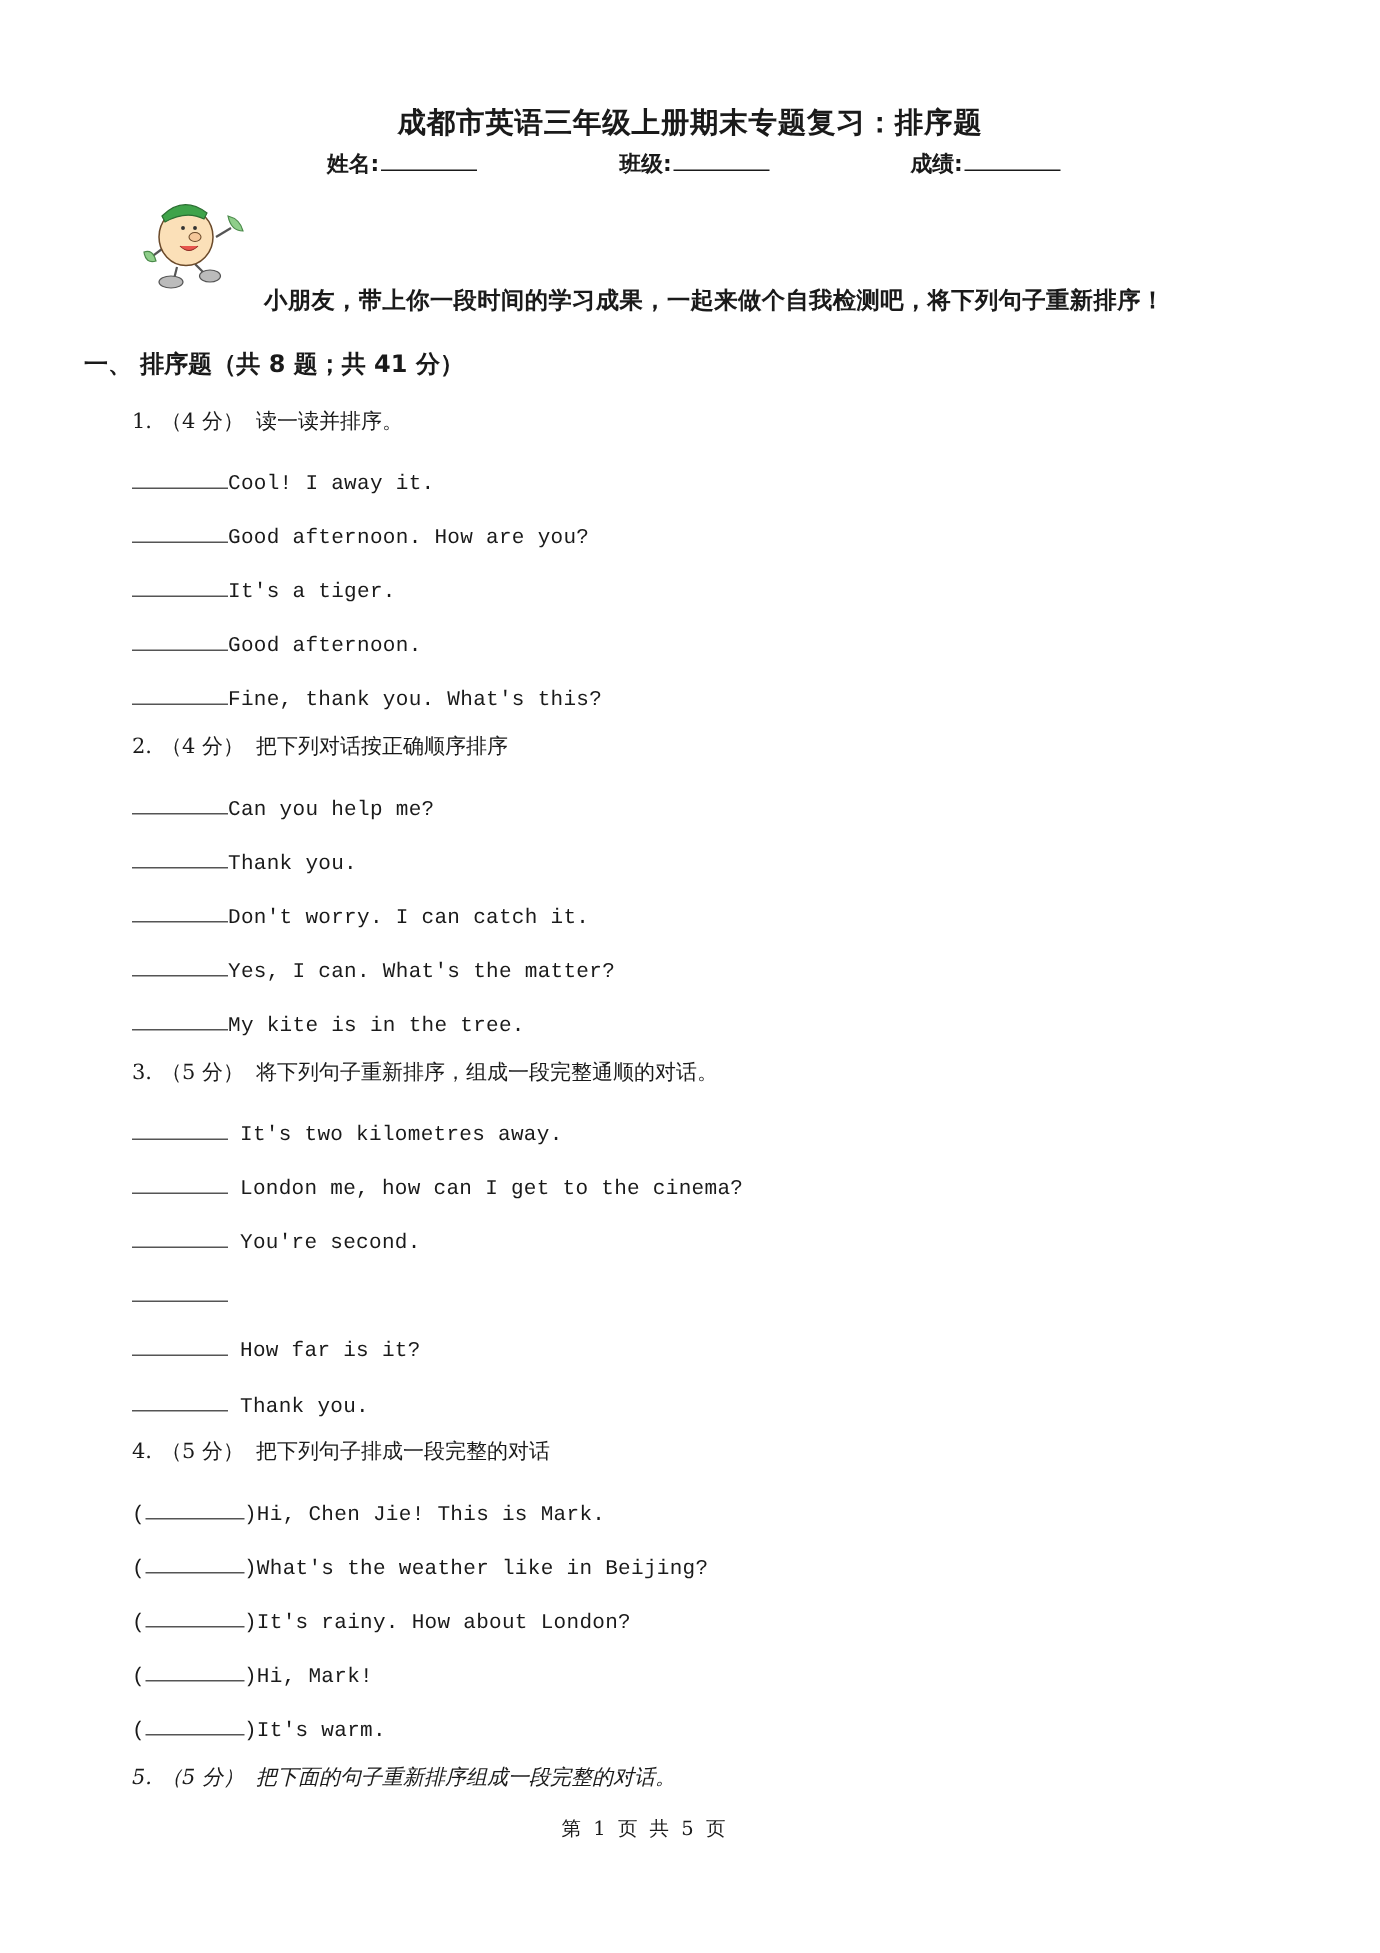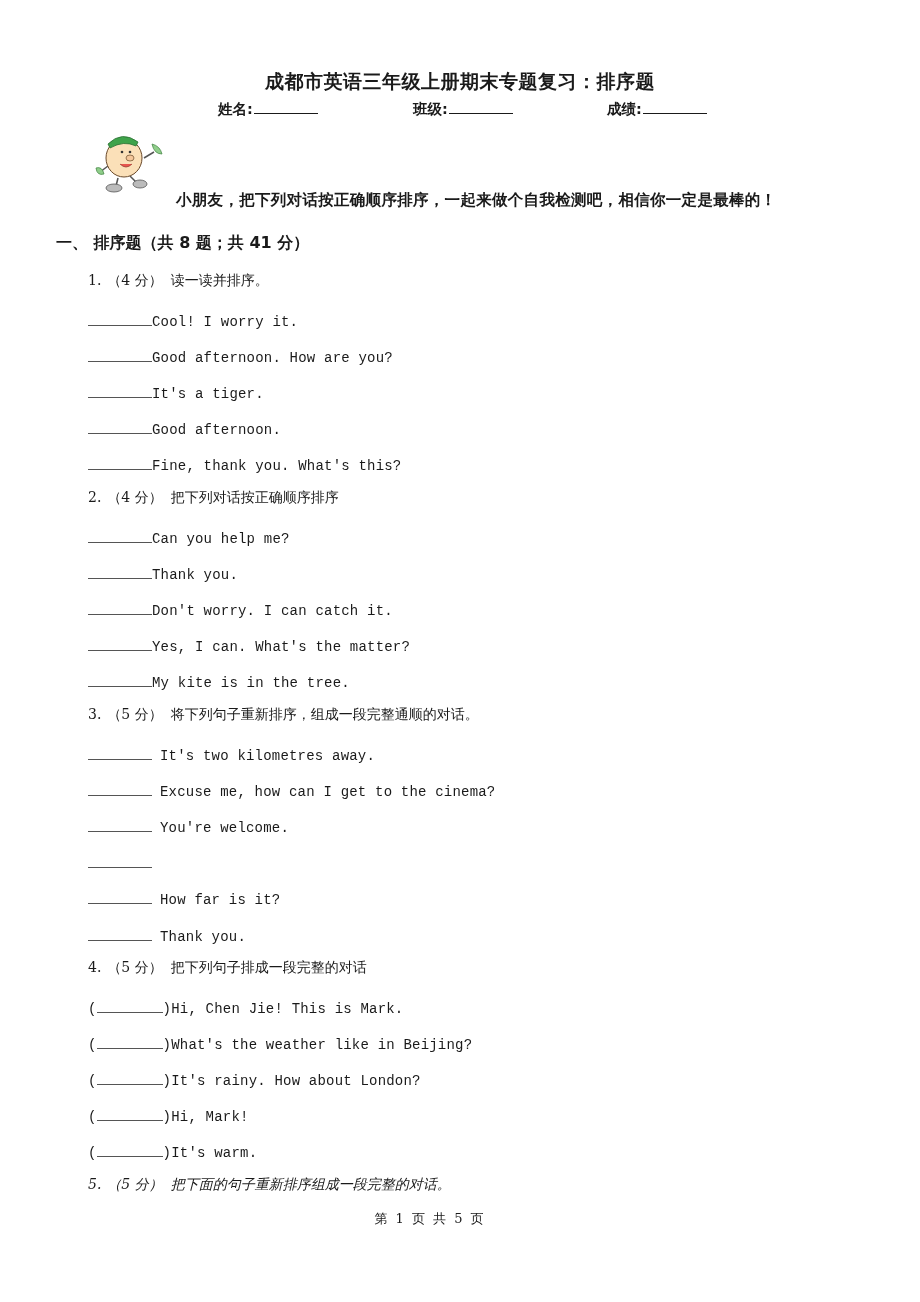--- a/index.html
+++ b/index.html
@@ -92,48 +92,48 @@
   <path d="M14 14 q14 -14 30 -2 l-2 4 q-12 -6 -26 2z" fill="#3fa34a" stroke="#2b6e32" stroke-width="0.8"></path>
 
   <circle cx="28" cy="22" r="1.3" fill="#333"></circle>
   <circle cx="36" cy="22" r="1.3" fill="#333"></circle>
 
   <ellipse cx="36" cy="28" rx="4" ry="3" fill="#f5c79a" stroke="#6b4a2a" stroke-width="0.7"></ellipse>
 
   <path d="M26 34 q6 6 12 0" fill="#e8554e" stroke="#8a2a22" stroke-width="0.7"></path>
 </svg>
 
-<div class="encourage">小朋友，把下列对话按正确顺序排序，一起来做个自我检测吧，相信你一定是最棒的！</div>
+<div class="encourage">小朋友，带上你一段时间的学习成果，一起来做个自我检测吧，将下列句子重新排序！</div>
 
 <div class="section-heading">一、  排序题（共 8 题；共 41 分）</div>
 
 <div class="q-head" style="top:272px;">
   <span>1.</span><span class="score">（4 分）</span><span>读一读并排序。</span>
 </div>
-<div class="line" style="top:311px;"><span class="blank"></span><span>Cool! I worry it.</span></div>
+<div class="line" style="top:311px;"><span class="blank"></span><span>Cool! I away it.</span></div>
 <div class="line" style="top:347px;"><span class="blank"></span><span>Good afternoon. How are you?</span></div>
 <div class="line" style="top:383px;"><span class="blank"></span><span>It's a tiger.</span></div>
 <div class="line" style="top:419px;"><span class="blank"></span><span>Good afternoon.</span></div>
 <div class="line" style="top:455px;"><span class="blank"></span><span>Fine, thank you. What's this?</span></div>
 
 <div class="q-head" style="top:489px;">
   <span>2.</span><span class="score">（4 分）</span><span>把下列对话按正确顺序排序</span>
 </div>
 <div class="line" style="top:528px;"><span class="blank"></span><span>Can you help me?</span></div>
 <div class="line" style="top:564px;"><span class="blank"></span><span>Thank you.</span></div>
 <div class="line" style="top:600px;"><span class="blank"></span><span>Don't worry. I can catch it.</span></div>
 <div class="line" style="top:636px;"><span class="blank"></span><span>Yes, I can. What's the matter?</span></div>
 <div class="line" style="top:672px;"><span class="blank"></span><span>My kite is in the tree.</span></div>
 
 <div class="q-head" style="top:706px;">
   <span>3.</span><span class="score">（5 分）</span><span>将下列句子重新排序，组成一段完整通顺的对话。</span>
 </div>
 <div class="line" style="top:745px;"><span class="blank gap"></span><span>It's two kilometres away.</span></div>
-<div class="line" style="top:781px;"><span class="blank gap"></span><span>Excuse me, how can I get to the cinema?</span></div>
-<div class="line" style="top:817px;"><span class="blank gap"></span><span>You're welcome.</span></div>
+<div class="line" style="top:781px;"><span class="blank gap"></span><span>London me, how can I get to the cinema?</span></div>
+<div class="line" style="top:817px;"><span class="blank gap"></span><span>You're second.</span></div>
 <div class="line" style="top:853px;"><span class="blank gap"></span></div>
 <div class="line" style="top:889px;"><span class="blank gap"></span><span>How far is it?</span></div>
 <div class="line" style="top:926px;"><span class="blank gap"></span><span>Thank you.</span></div>
 
 <div class="q-head" style="top:959px;">
   <span>4.</span><span class="score">（5 分）</span><span>把下列句子排成一段完整的对话</span>
 </div>
 <div class="line" style="top:998px;">(<span class="blank paren"></span>)<span>Hi, Chen Jie! This is Mark.</span></div>
 <div class="line" style="top:1034px;">(<span class="blank paren"></span>)<span>What's the weather like in Beijing?</span></div>
 <div class="line" style="top:1070px;">(<span class="blank paren"></span>)<span>It's rainy. How about London?</span></div>

